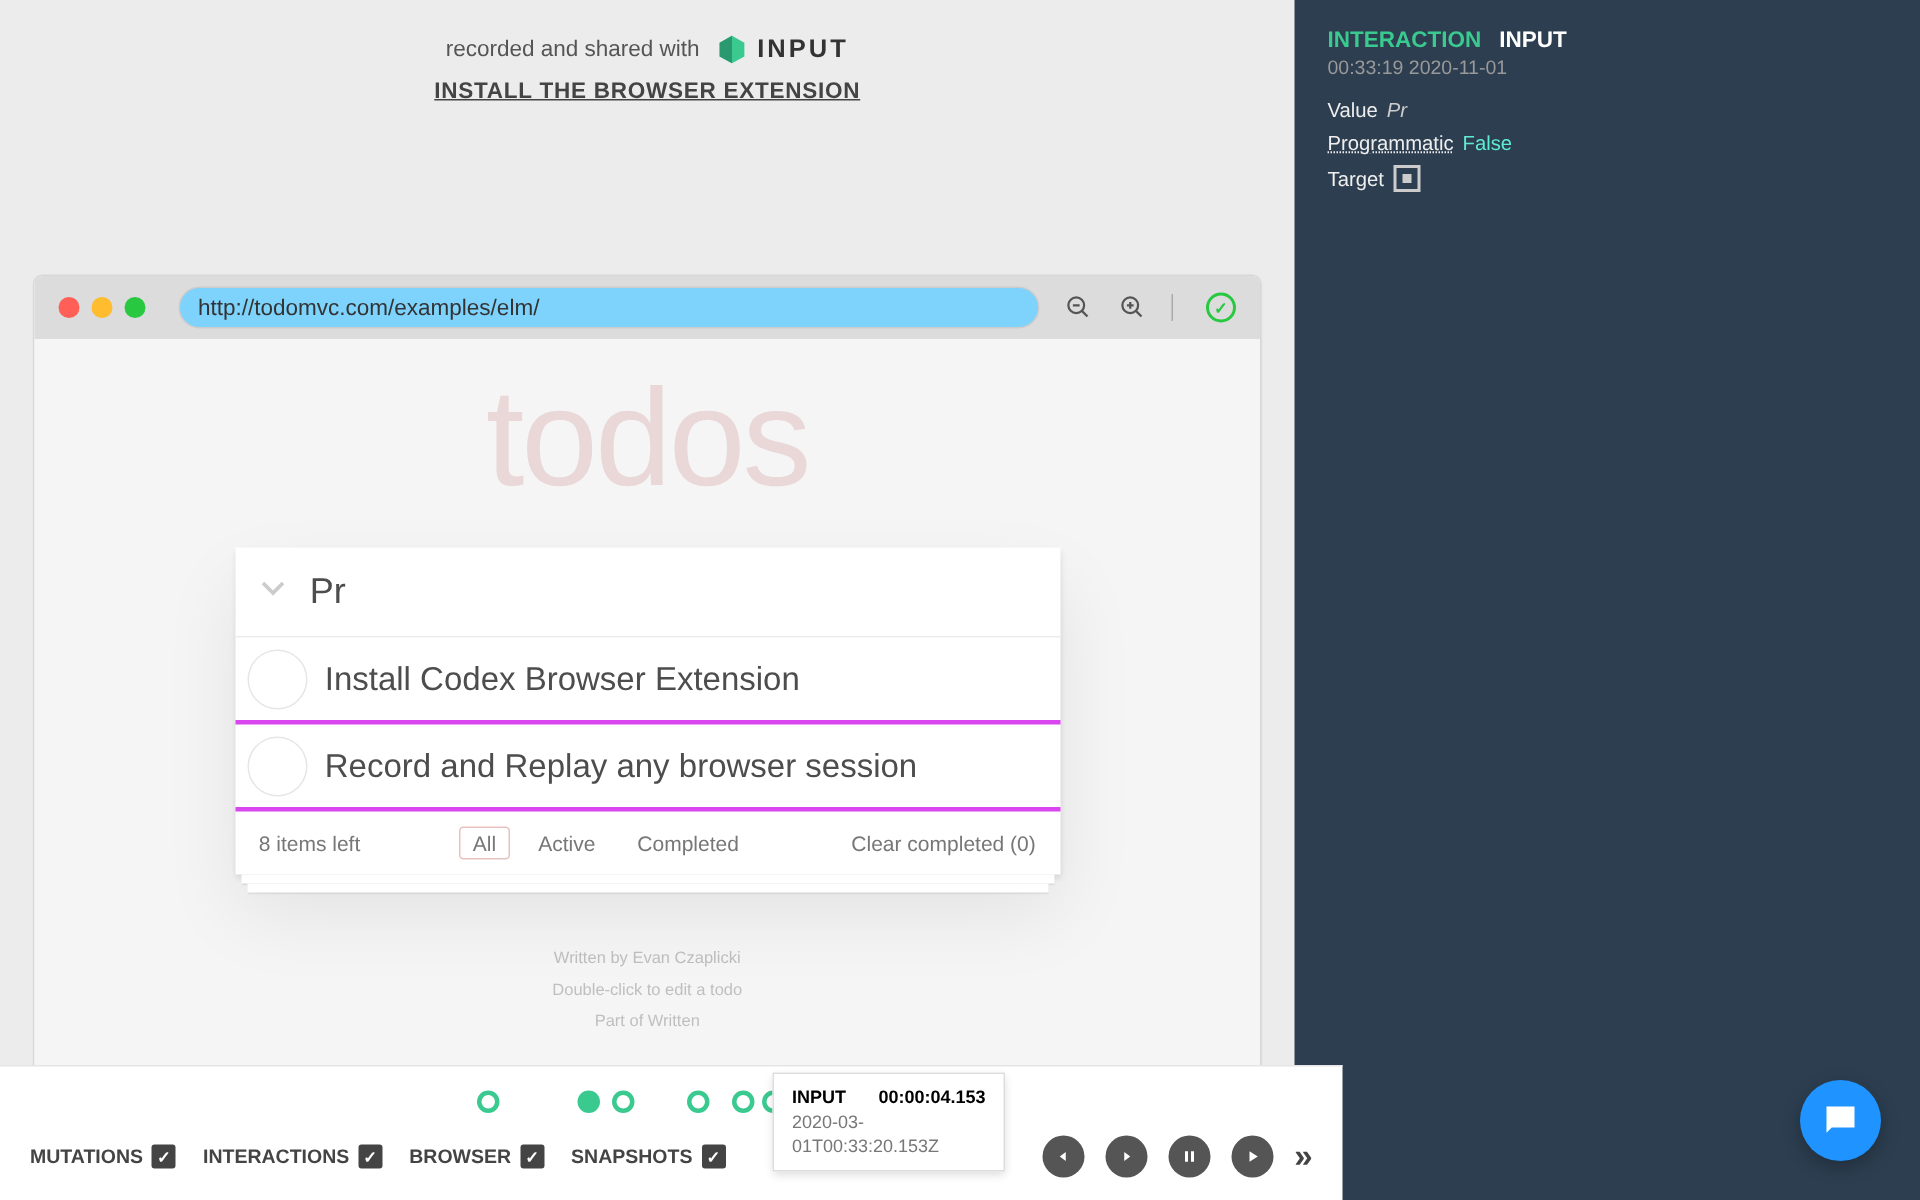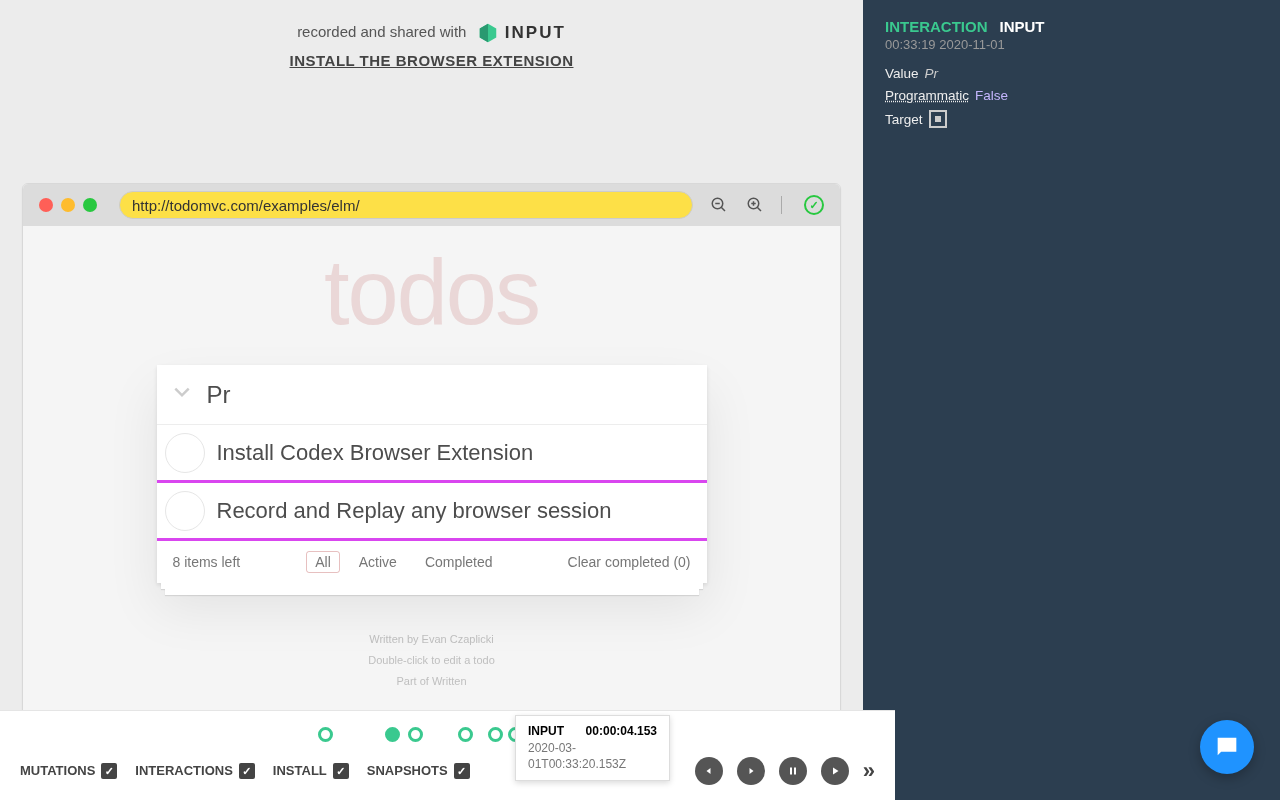--- a/index.html
+++ b/index.html
@@ -13,21 +13,21 @@
   .banner-text { font-size: 15px; color: #555; }
   .codex-logo { display: inline-flex; align-items: center; font-weight: 700; letter-spacing: 2px; color: #333; font-size: 17px; margin-left: 6px; vertical-align: middle; }
   .codex-cube { display:inline-block; width:22px; height:22px; margin-right:6px; }
   .install-link { display:block; margin-top:8px; font-size: 15px; font-weight:700; letter-spacing:0.5px; color:#444; text-decoration: underline; }
 
   
   .browser-frame { margin: 12px 22px; background:#fff; border:1px solid #d8d8d8; border-radius:6px; box-shadow:0 1px 2px rgba(0,0,0,0.05); height:605px; overflow:hidden; display:flex; flex-direction:column; }
   .browser-chrome { height:42px; background:#dcdcdc; display:flex; align-items:center; padding:0 16px; gap:8px; }
   .traffic-dot { width:14px; height:14px; border-radius:50%; }
   .dot-red{background:#ff5f57;} .dot-yellow{background:#febc2e;} .dot-green{background:#28c840;}
-  .url-bar { flex:1; margin-left:14px; background:#fde047; border:1px solid #ccc; border-radius:14px; height:28px; display:flex; align-items:center; padding:0 12px; }
+  .url-bar { flex:1; margin-left:14px; background:#7dd3fc; border:1px solid #ccc; border-radius:14px; height:28px; display:flex; align-items:center; padding:0 12px; }
   .url-text { font-size:15px; color:#333; flex:1; outline:none; border:none; background:transparent; }
   .chrome-icon { width:20px; height:20px; display:flex; align-items:center; justify-content:center; color:#555; margin-left:8px; }
   .chrome-divider{ width:1px; height:18px; background:#aaa; margin:0 8px; }
   .chrome-check { width:20px; height:20px; border:2px solid #28c840; border-radius:50%; display:flex; align-items:center; justify-content:center; color:#28c840; font-size:11px; margin-left:6px; font-weight:bold; }
 
   
   .todo-app-wrap { flex:1; background:#f5f5f5; overflow:auto; }
   .todo-title { text-align:center; font-size:92px; font-weight:300; color:rgba(175,47,47,0.15); margin:14px 0 20px; letter-spacing:-2px; }
   .todo-card { width:550px; margin:0 auto; background:#fff; box-shadow:0 2px 4px rgba(0,0,0,0.1),0 25px 50px rgba(0,0,0,0.08); position:relative; }
   .todo-card::before {content:''; position:absolute; bottom:-6px; left:4px; right:4px; height:6px; background:#fff; box-shadow:0 1px 1px rgba(0,0,0,0.1);}
@@ -49,21 +49,21 @@
   
   .evt-header { display:flex; gap:12px; font-weight:700; font-size:15px; }
   .evt-interaction { color:#3ac98f; }
   .evt-type { color:#fff; }
   .evt-time { font-size:13px; color:#999; margin-top:2px; }
   .evt-props { margin-top:14px; font-size:13.5px; }
   .evt-row { display:flex; align-items:center; gap:6px; margin:7px 0; }
   .evt-key { color:#eee; }
   .evt-key.underline { text-decoration: underline dotted; }
   .evt-val-italic { font-style:italic; color:#ccc; }
-  .evt-val-false { color:#c4b5fd; }
+  .evt-val-false { color:#5eead4; }
   .target-icon { width:18px; height:18px; border:2px solid #ccc; display:inline-flex; align-items:center; justify-content:center; }
   .target-icon::before { content:''; width:6px; height:6px; background:#ccc; }
 
   
   .timeline-bar { position:absolute; bottom:0; left:0; width:895px; height:90px; background:#fff; border-top:1px solid #e5e5e5; }
   .timeline-track { position:relative; height:30px; display:flex; align-items:center; padding:0 20px; margin-top:8px; }
   .tl-circle { width:15px; height:15px; border-radius:50%; border:3px solid #3ac98f; position:absolute; }
   .tl-circle.filled { background:#3ac98f; }
   .tl-circle.pink { border-color:#e91e63; }
   .timeline-controls { display:flex; align-items:center; height:44px; padding:0 20px; gap:18px; font-size:13px; font-weight:600; color:#444; }
@@ -176,21 +176,21 @@
           <div class="tl-tooltip-head">
             <span>INPUT</span>
             <span>00:00:04.153</span>
           </div>
           <div class="tl-tooltip-time">2020-03-01T00:33:20.153Z</div>
         </div>
       </div>
       <div class="timeline-controls">
         <span><span>MUTATIONS</span><span class="tl-check">✓</span></span>
         <span><span>INTERACTIONS</span><span class="tl-check">✓</span></span>
-        <span><span>INSTALL</span><span class="tl-check">✓</span></span>
+        <span><span>BROWSER</span><span class="tl-check">✓</span></span>
         <span><span>SNAPSHOTS</span><span class="tl-check">✓</span></span>
         <div class="tl-right-controls">
           <div class="play-btn">
             <svg width="12" height="12" viewBox="0 0 24 24">
                 <path fill="#fff" d="M15 6l-8 6 8 6z"></path>
               </svg>
           </div>
           <div class="play-btn">
             <svg width="12" height="12" viewBox="0 0 24 24">
                 <path fill="#fff" d="M9 6l8 6-8 6z"></path>

